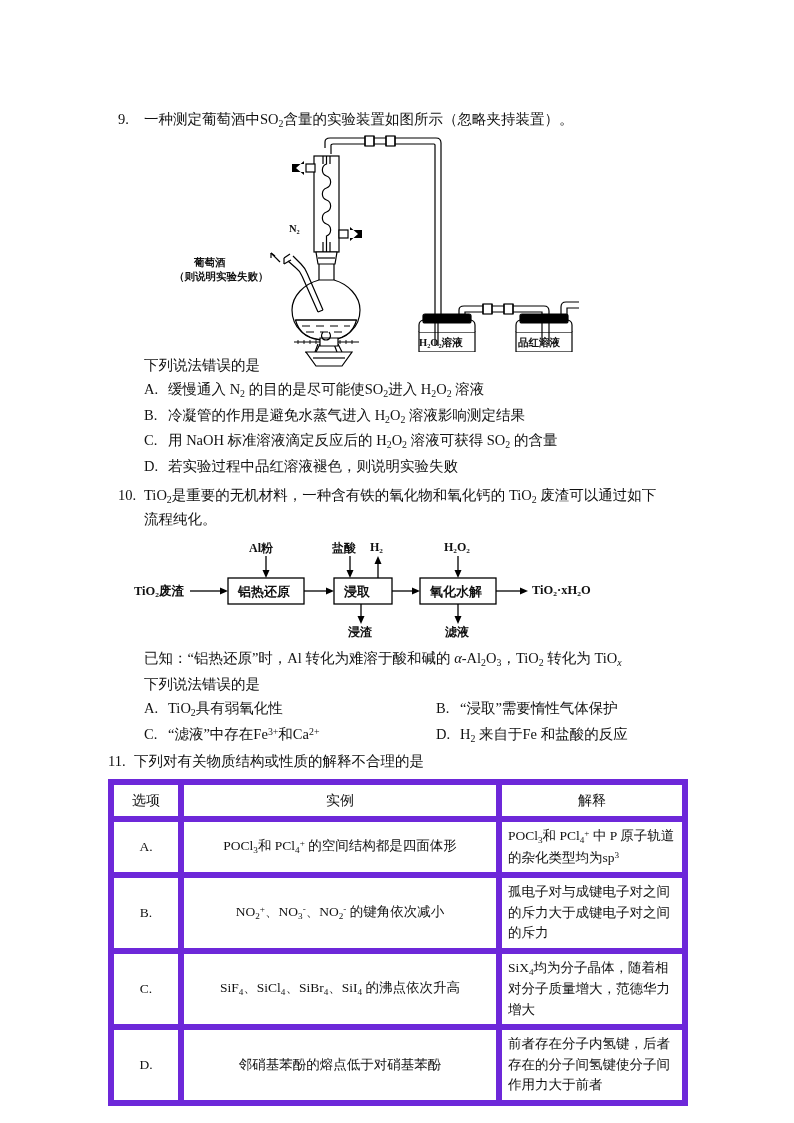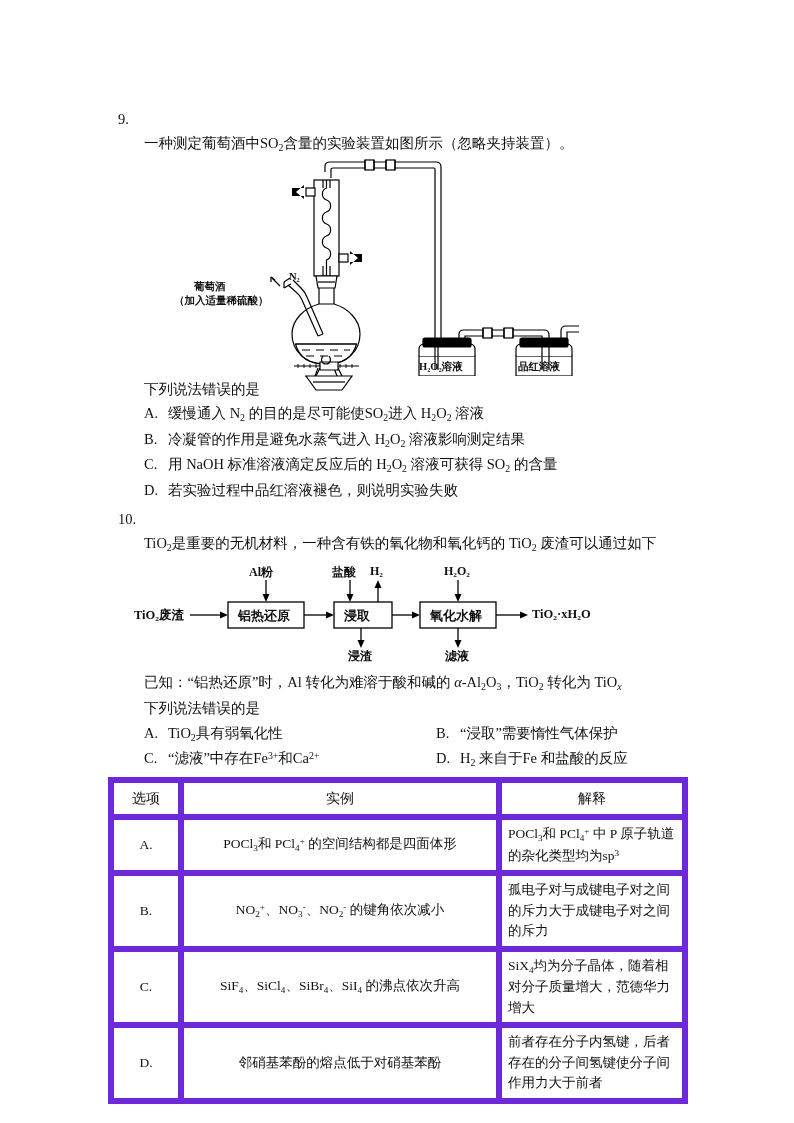--- a/index.html
+++ b/index.html
@@ -40,21 +40,20 @@
     line-height: 1.62;
   }
   .q-num {
     width: 26px;
     flex: 0 0 26px;
     text-align: left;
     font-family: "Liberation Serif", serif;
   }
   .q-body {
     flex: 1 1 auto;
-    margin-top: 24px;
   }
   .stem {
     font-size: 14.5px;
     line-height: 1.62;
   }
   .prompt {
     font-size: 14.5px;
     line-height: 1.62;
     margin-top: 2px;
     padding-left: 26px;
@@ -296,23 +295,23 @@
           <g fill="none" stroke="#000" stroke-width="1.2">
             <path d="M44 34 L40 42 M62 34 L66 42"></path>
             <path d="M30 42 L76 42 L66 56 L40 56 Z" fill="#fff"></path>
             <path d="M37 48 L69 48"></path>
             <path d="M44 28 L44 36 L62 36 L62 28 Z" fill="#fff"></path>
             <path d="M47 22 C44 26 46 30 50 30 C54 30 56 26 53 22"></path>
             <line x1="30" y1="42" x2="30" y2="43"></line>
           </g>
         </svg>
 
-        <div class="fig-label" style="left:171px; top:112px;">N₂</div>
+        <div class="fig-label" style="left:171px; top:88px;">N₂</div>
         <div class="fig-label" style="left:76px; top:122px;">葡萄酒</div>
-        <div class="fig-label" style="left:56px; top:136px;">（加入适量稀硫酸）</div>
+        <div class="fig-label" style="left:56px; top:136px;">（则说明实验失败）</div>
         <div class="fig-label" style="left:301px; top:202px;">H₂O₂溶液</div>
         <div class="fig-label" style="left:400px; top:202px;">品红溶液</div>
       </div>
 
       <div class="prompt">下列说法错误的是</div>
       <div class="opts">
         <div class="opt">
           <span class="opt-lab">A.</span>
           <span class="opt-txt">缓慢通入 N<sub>2</sub> 的目的是尽可能使SO<sub>2</sub>进入 H<sub>2</sub>O<sub>2</sub> 溶液</span>
         </div>
@@ -329,20 +328,21 @@
           <span class="opt-txt">若实验过程中品红溶液褪色，则说明实验失败</span>
         </div>
       </div>
     </div>
 
     <div class="q" style="margin-top:6px;">
       <div class="q-head">
         <div class="q-num">10.</div>
         <div class="q-body stem">
           <div>TiO<sub>2</sub>是重要的无机材料，一种含有铁的氧化物和氧化钙的 TiO<sub>2</sub> 废渣可以通过如下</div>
+          <div>流程纯化。</div>
         </div>
       </div>
 
       <div class="fig10">
         <svg width="580" height="108" viewBox="0 0 580 108">
           <g fill="none" stroke="#000" stroke-width="1.3">
 
             <rect x="110" y="42" width="76" height="26"></rect>
             <rect x="216" y="42" width="58" height="26"></rect>
             <rect x="302" y="42" width="76" height="26"></rect>
@@ -415,20 +415,24 @@
           <span class="opt-txt">“滤液”中存在Fe<sup>3+</sup>和Ca<sup>2+</sup></span>
         </div>
         <div class="opt">
           <span class="opt-lab">D.</span>
           <span class="opt-txt">H<sub>2</sub> 来自于Fe 和盐酸的反应</span>
         </div>
       </div>
     </div>
 
     <div class="q" style="margin-top:3px; margin-left:-10px; width:590px;">
+      <div class="q-head">
+        <div class="q-num">11.</div>
+        <div class="q-body stem">下列对有关物质结构或性质的解释不合理的是</div>
+      </div>
 
       <table class="qt">
         <thead>
           <tr>
             <th class="col-opt">选项</th>
             <th class="col-ex">实例</th>
             <th>解释</th>
           </tr>
         </thead>
         <tbody>

